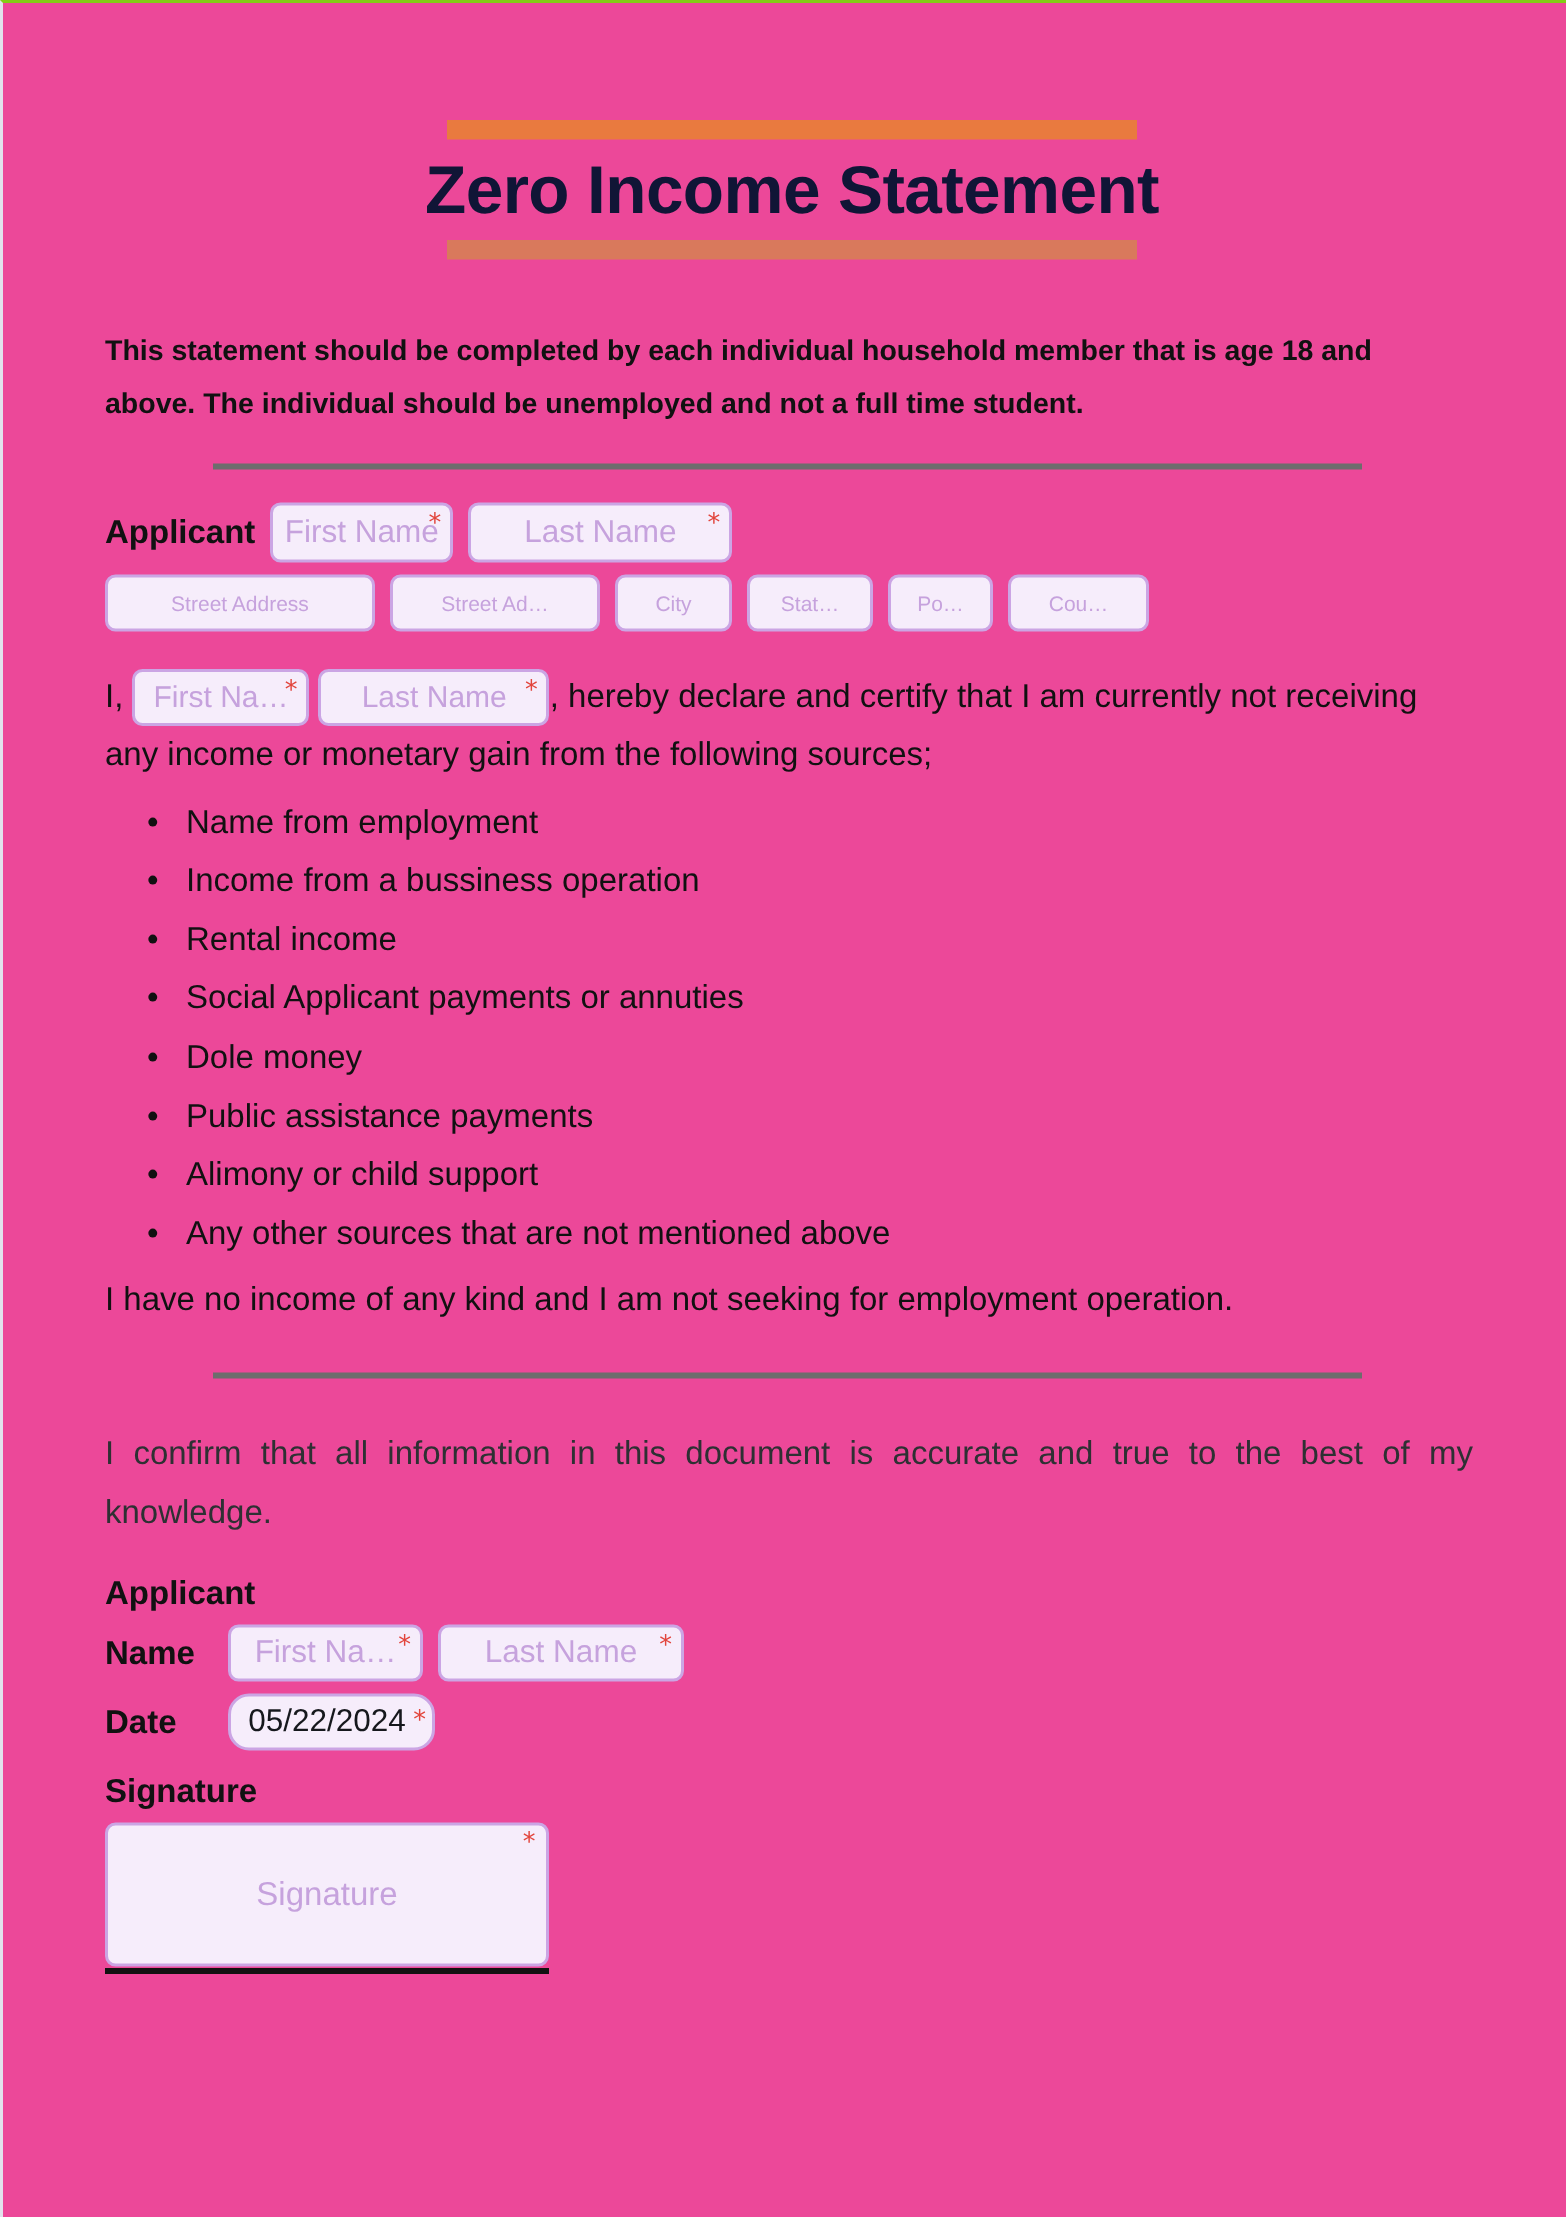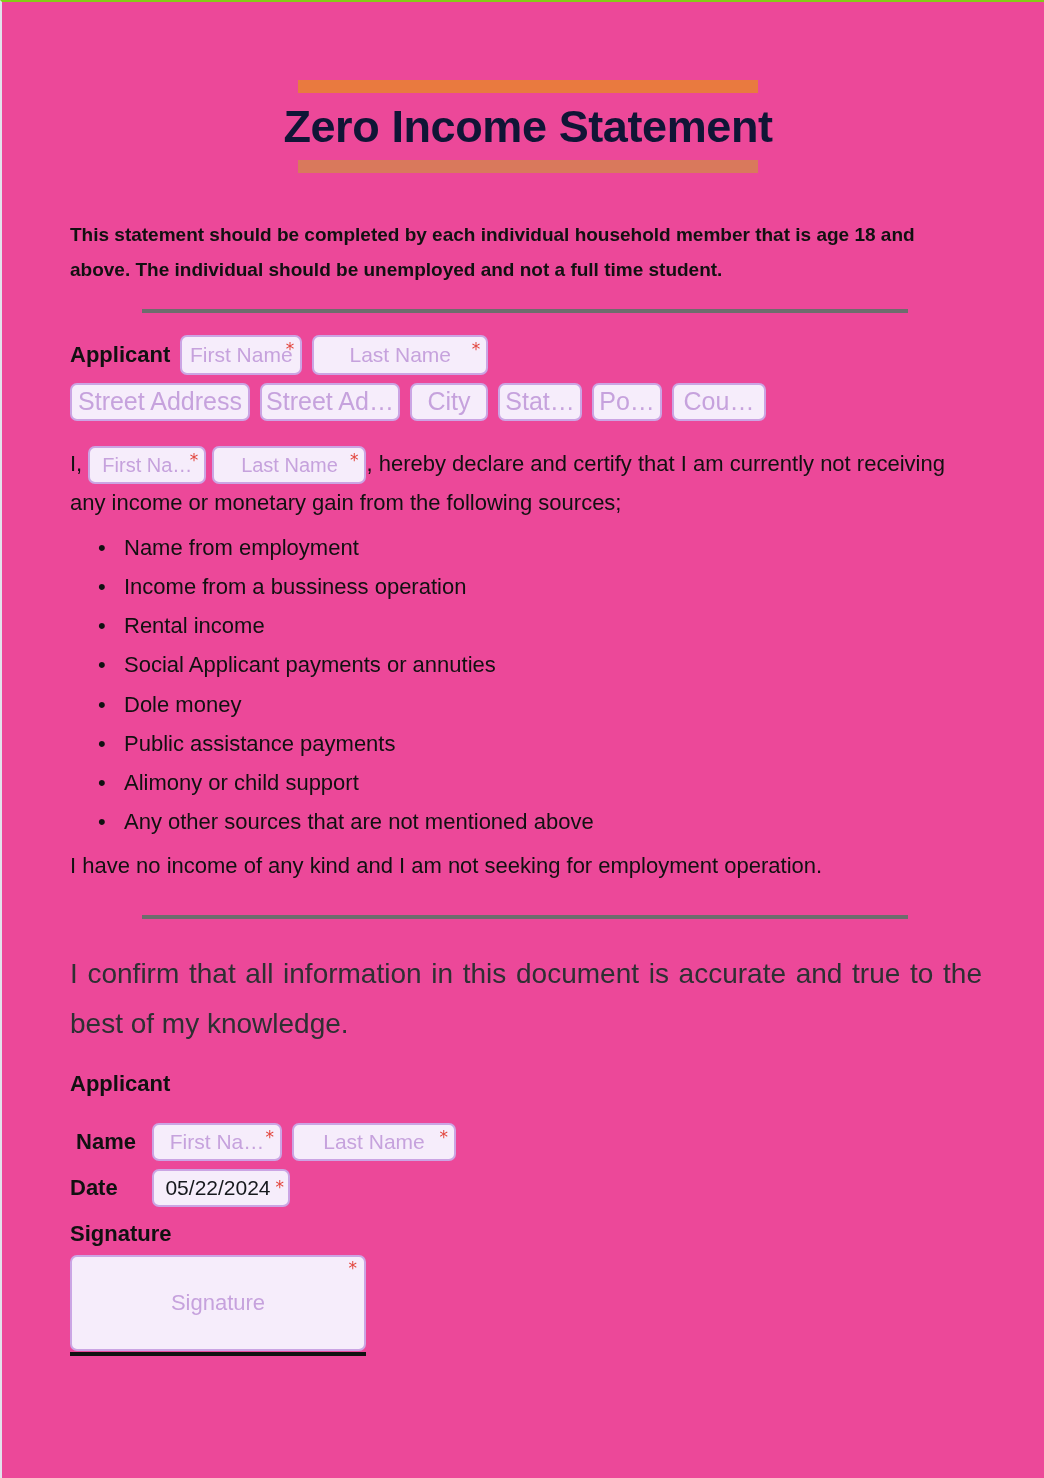--- a/index.html
+++ b/index.html
@@ -101,40 +101,41 @@
     color: #e2453c;
     font-size: 17px;
     line-height: 1;
     position: absolute;
     top: 4px;
     right: 6px;
     font-family: "DejaVu Sans", sans-serif;
   }
   .field.filled {
     color: #16181d;
+    border-radius: 14px;
   }
 
   
   .row {
     display: flex;
     align-items: center;
     gap: 10px;
   }
   .row-label {
     font-size: 22px;
     font-weight: bold;
     color: #111111;
   }
   .row-applicant { margin-top: 4px; }
   .row-applicant .field { height: 40px; font-size: 21px; }
   .f-first-1 { width: 122px; }
   .f-last-1  { width: 176px; }
 
   .row-address { margin-top: 8px; }
-  .row-address .field { height: 38px; font-size: 25px; }
+  .row-address .field { height: 38px; font-size: 14px; }
   .f-street1 { width: 180px; }
   .f-street2 { width: 140px; }
   .f-city    { width: 78px; }
   .f-state   { width: 84px; }
   .f-postal  { width: 70px; }
   .f-country { width: 94px; }
 
   
   .declare {
     margin-top: 24px;
@@ -169,35 +170,35 @@
   }
   .no-income {
     font-size: 22px;
     color: #111111;
     line-height: 1.72;
     margin-top: 6px;
   }
 
   
   .confirm {
-    font-size: 28px;
+    font-size: 22px;
     color: #2e3033;
     line-height: 1.78;
     text-align: justify;
     width: 912px;
   }
 
   
   .sig-heading {
     font-size: 22px;
     font-weight: bold;
     color: #111111;
     margin-top: 22px;
   }
-  .row-name { margin-top: 26px; text-align: center; }
+  .row-name { margin-top: 8px; }
   .row-name .row-label { width: 72px; }
   .row-name .field { height: 38px; font-size: 21px; }
   .f-first-3 { width: 130px; }
   .f-last-3  { width: 164px; }
 
   .row-date { margin-top: 8px; }
   .row-date .row-label { width: 72px; }
   .row-date .field {
     height: 38px;
     font-size: 21px;

